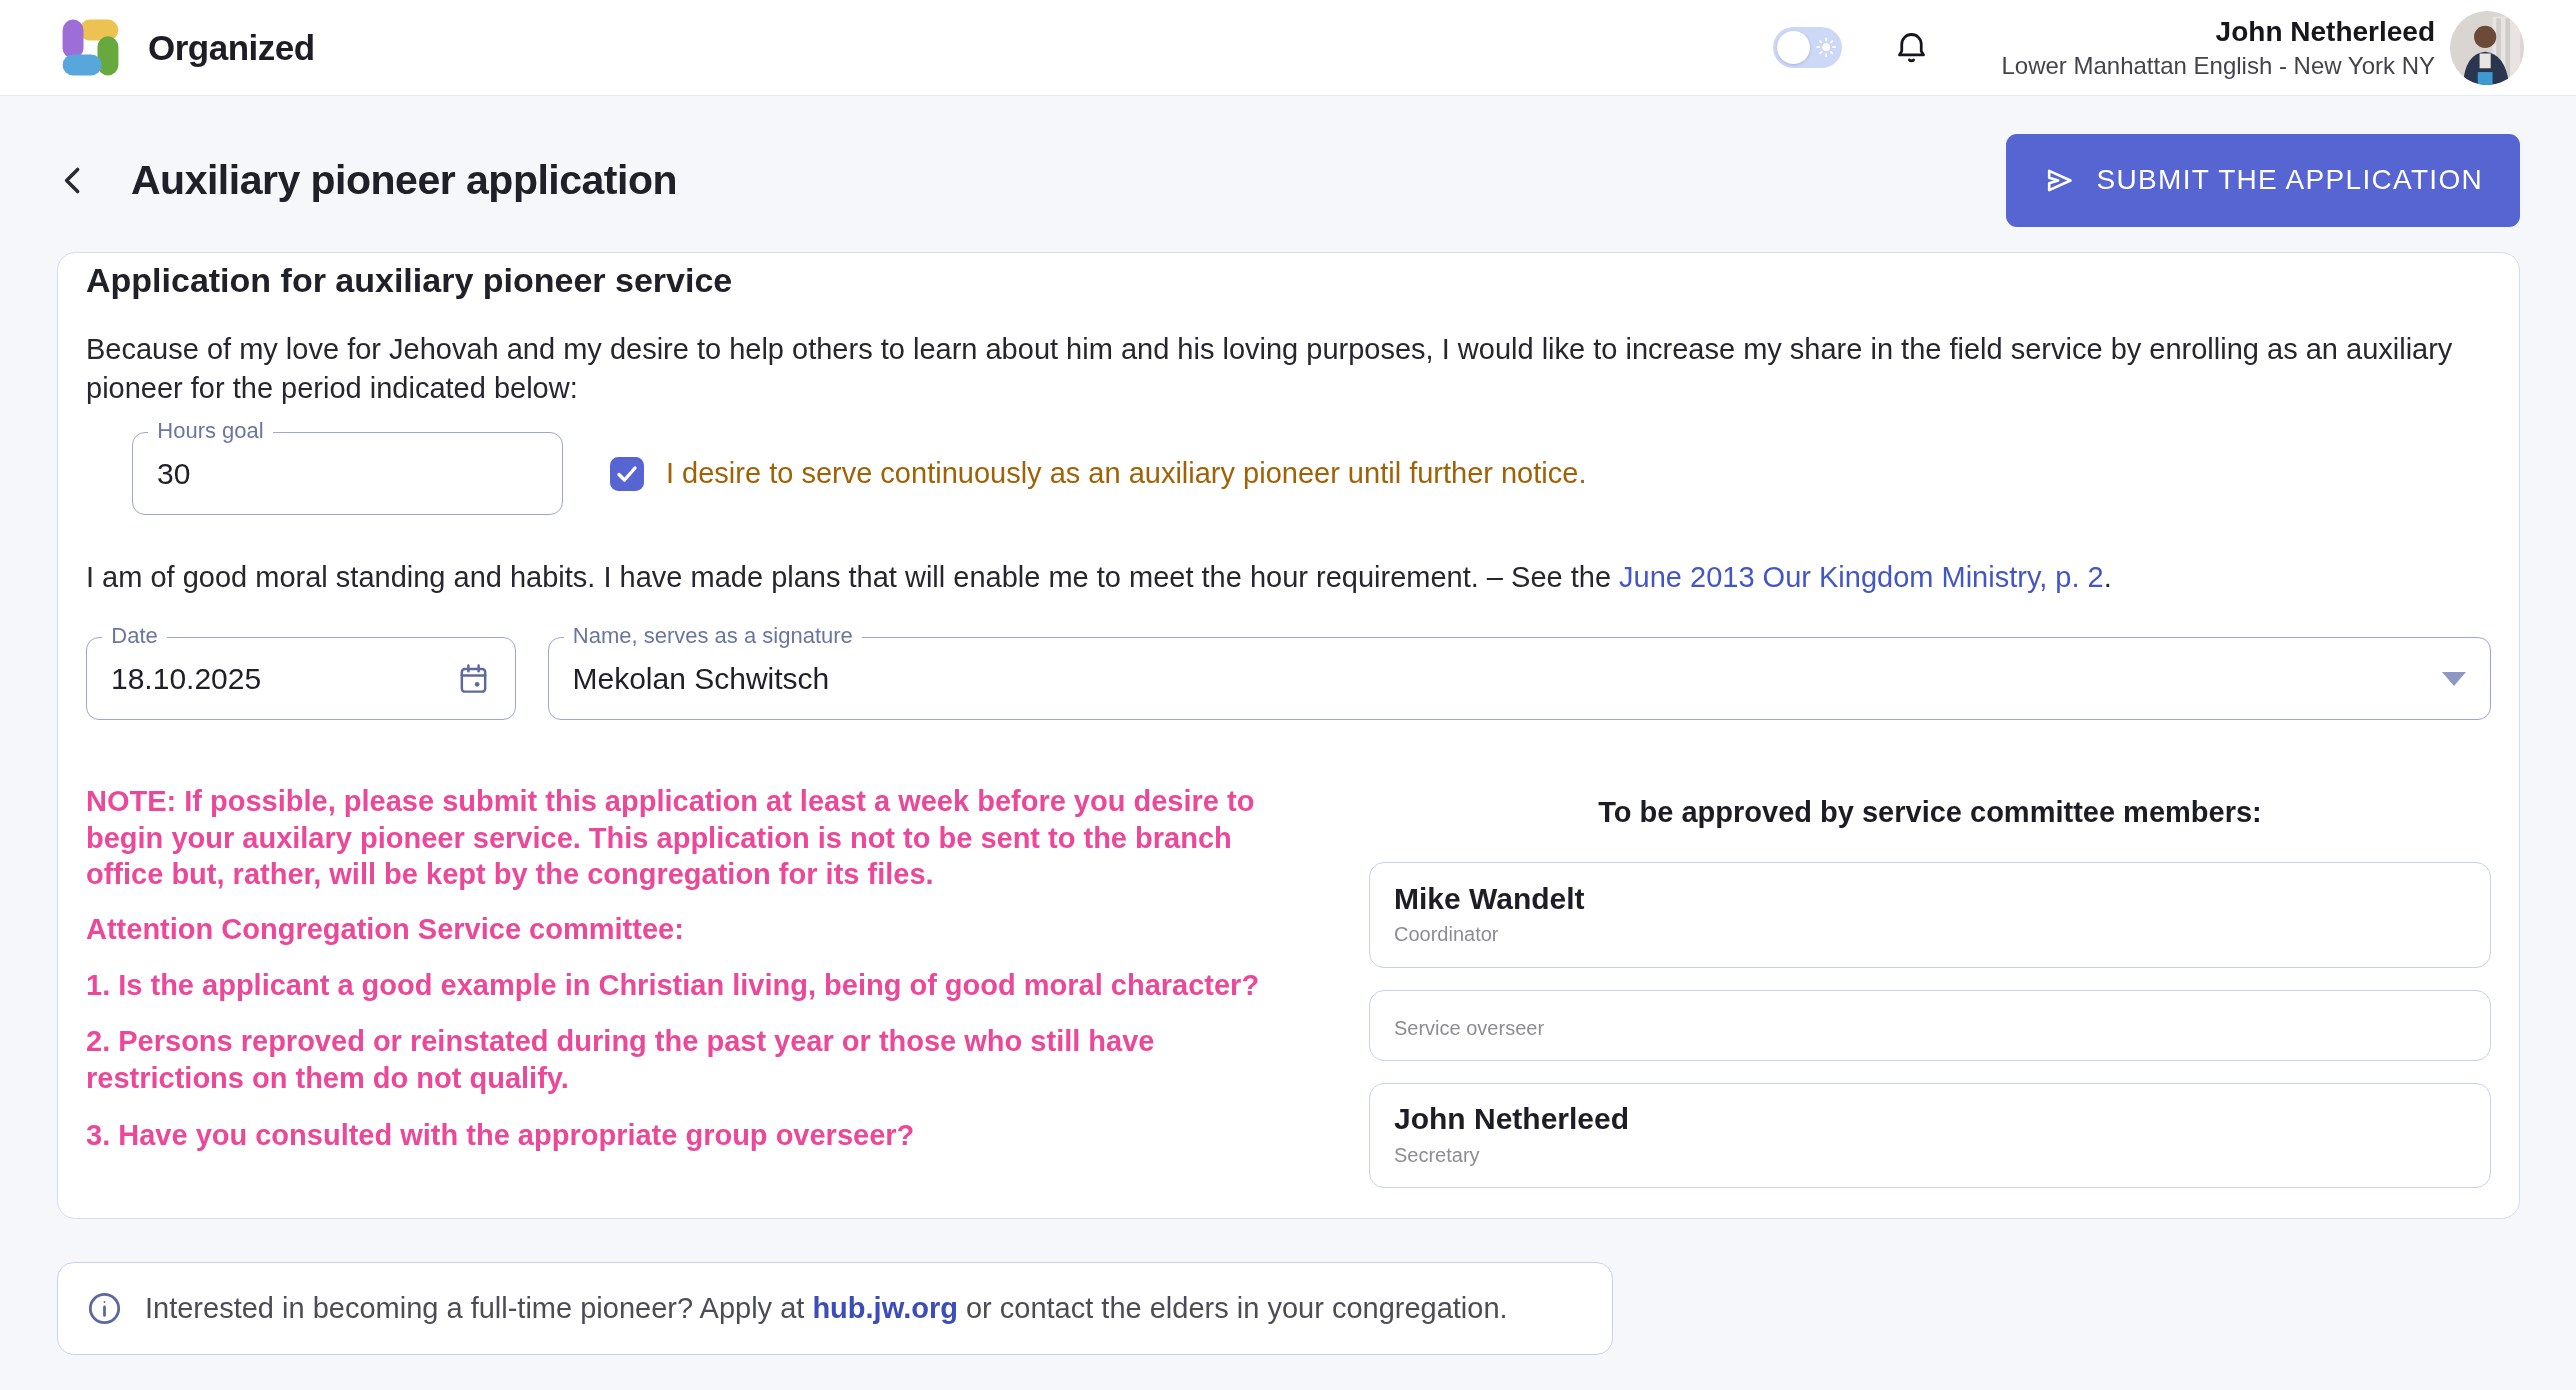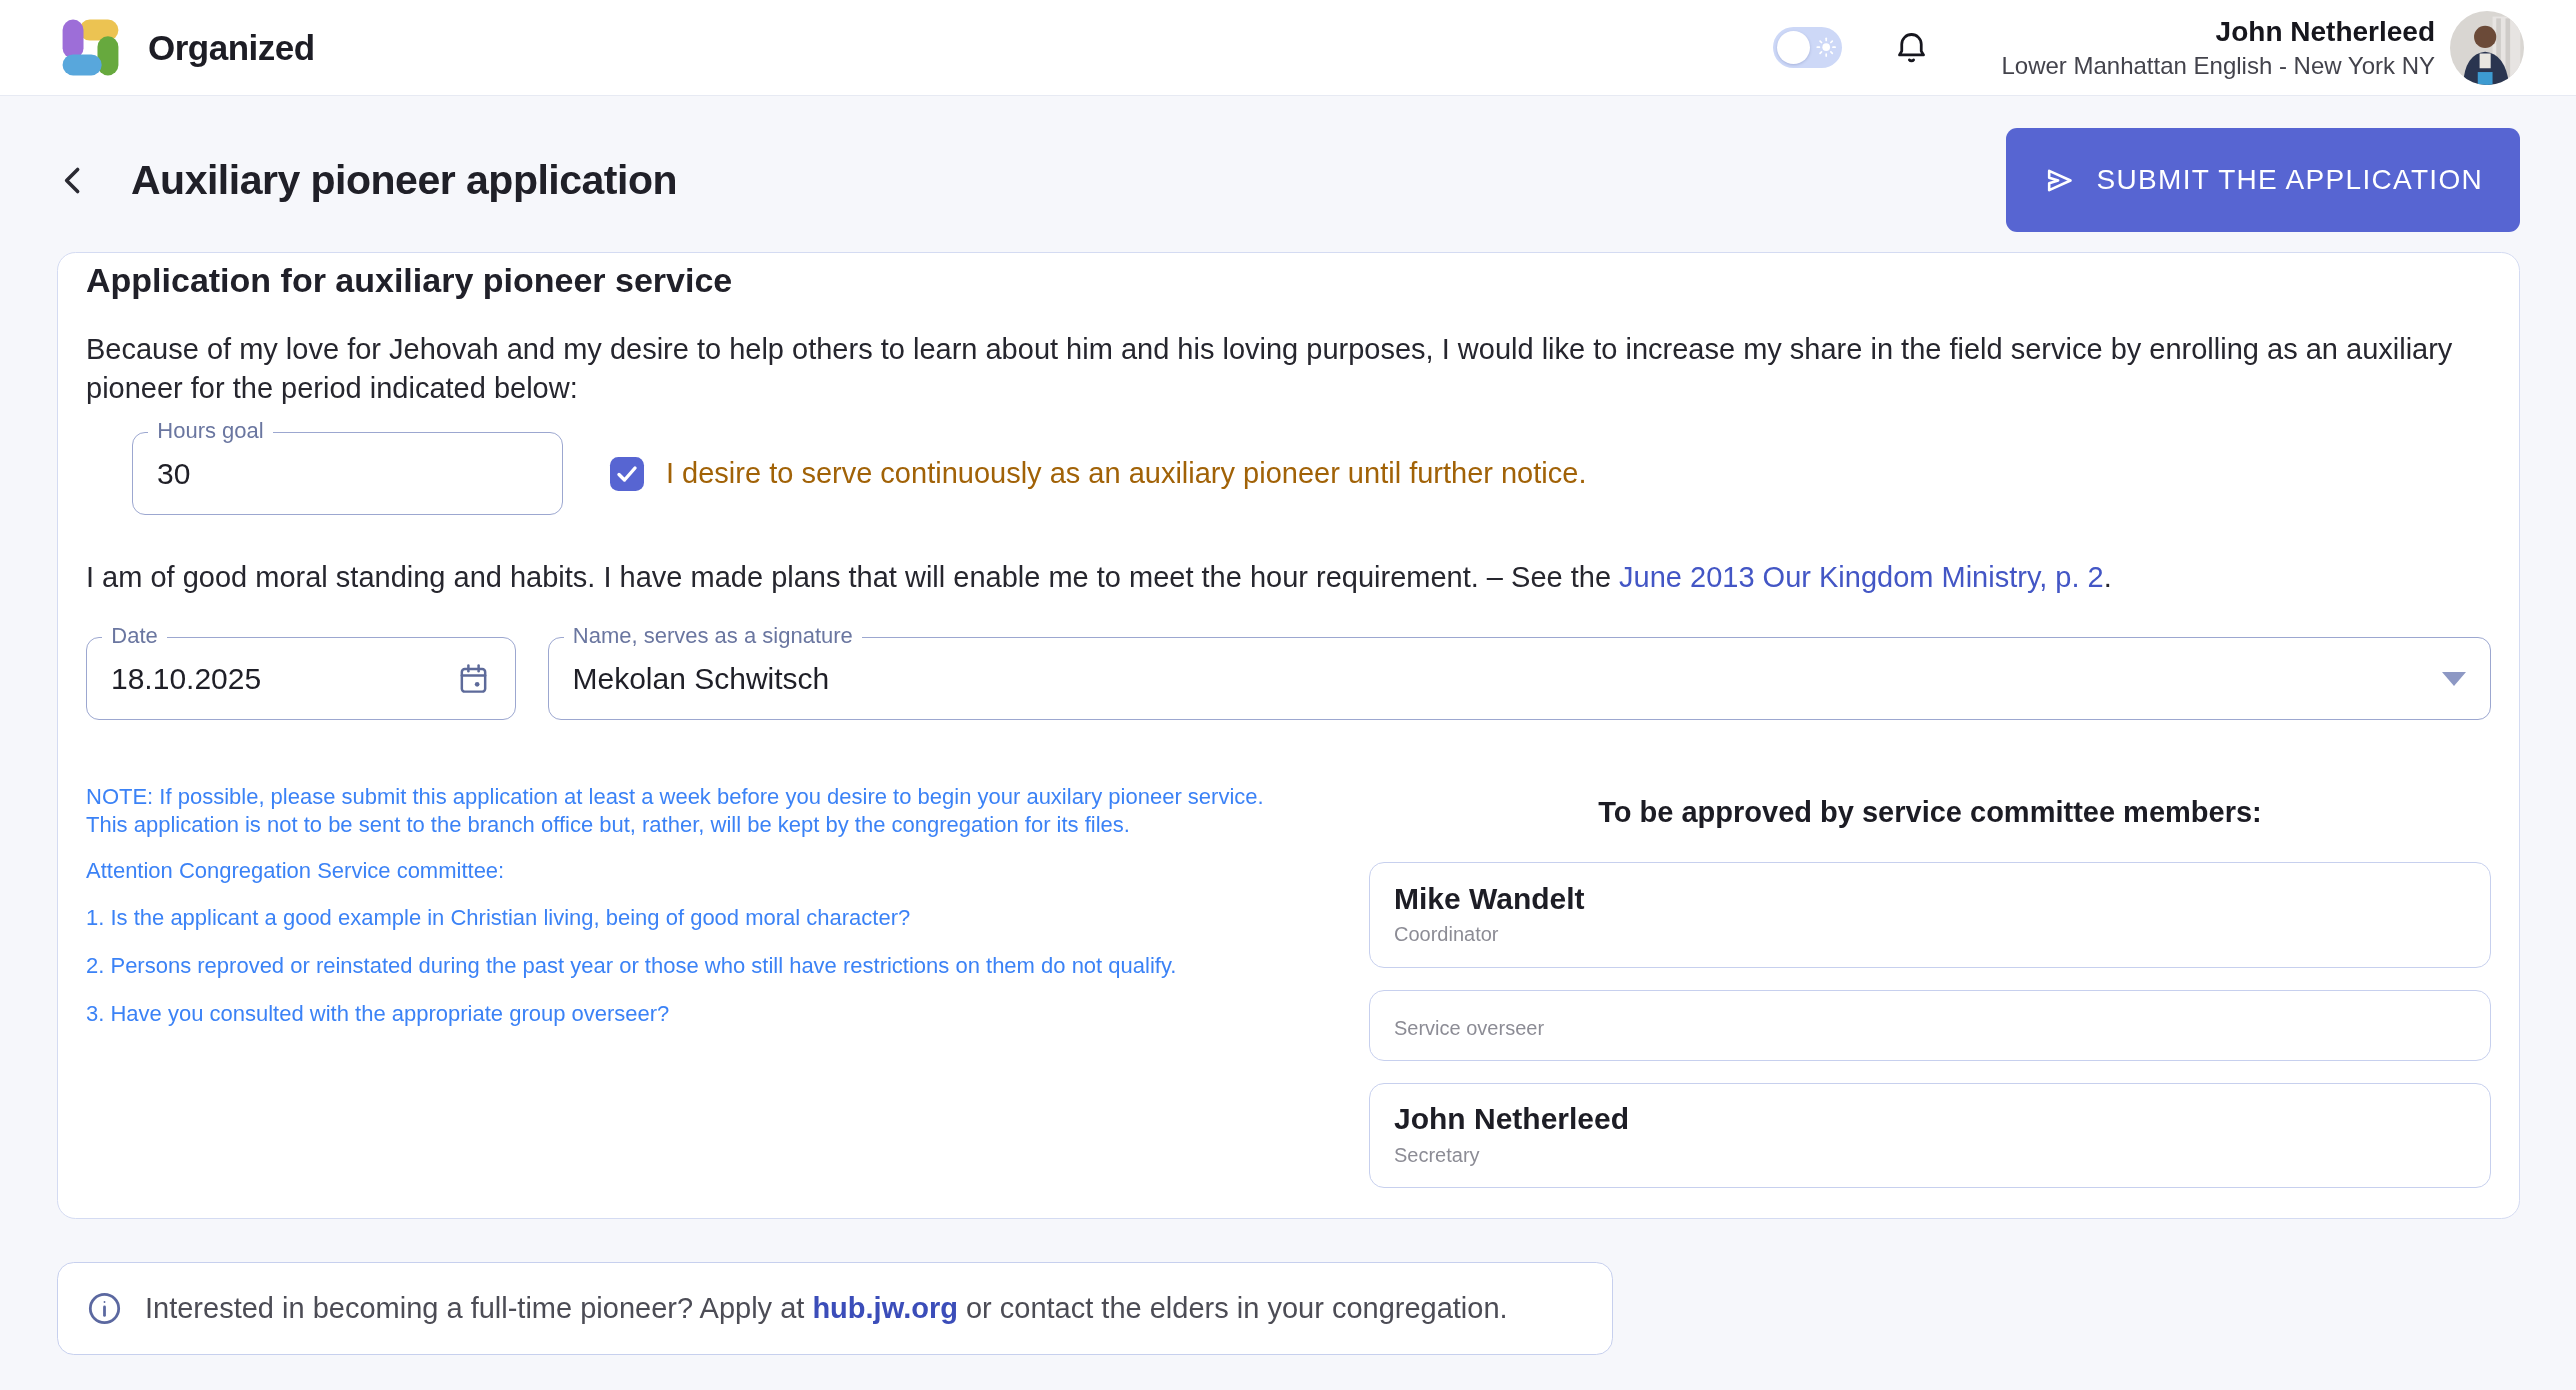--- a/index.html
+++ b/index.html
@@ -28,21 +28,21 @@
   .bell-btn { margin-left:50px; cursor:pointer; display:flex; }
   .user-block { margin-left:70px; text-align:right; }
   .user-name { font-size:28px; font-weight:700; color:#16161d; line-height:1.2; }
   .user-cong { font-size:24px; color:#43434c; margin-top:3.7px; }
   .avatar { width:74px; height:74px; border-radius:50%; overflow:hidden; margin-left:15px; flex:none; }
   
   .title-row { display:flex; align-items:center; margin:44px 56px 0 57px; height:80px; }
   .back-btn { display:flex; align-items:center; cursor:pointer; }
   .page-title { font-size:41px; font-weight:700; color:#202028; margin-left:41px; letter-spacing:-0.5px; }
   .submit-btn {
-    margin-left:auto; height:104px; background:#5765d2; border:none; border-radius:11px;
+    margin-left:auto; height:93px; background:#5765d2; border:none; border-radius:11px;
     color:#ffffff; font-family:inherit; font-size:28px; font-weight:500; letter-spacing:1.3px;
     display:flex; align-items:center; gap:20.4px; padding:0 37px; cursor:pointer;
   }
   
   .card {
     margin:31.5px 56px 0 57px; background:#ffffff; border:1.9px solid #d4dbf2;
     border-radius:18.5px; padding:8px 28px 30px;
   }
   .card-heading { font-size:34px; font-weight:600; color:#202029; }
   .intro { font-size:29px; line-height:1.36; margin-top:30px; max-width:2370px; color:#26262e; }
@@ -70,21 +70,21 @@
   .checkbox-label { font-size:29px; color:#a16207; cursor:pointer; }
   .moral-line { margin-top:46px; font-size:29px; color:#26262e; }
   .text-link { color:#4356c5; text-decoration:none; cursor:pointer; }
   .date-row { display:flex; align-items:center; margin-top:43px; }
   .f-date { width:430px; }
   .f-name { flex:1; margin-left:31.5px; cursor:pointer; }
   .cal-icon { margin-left:auto; display:flex; }
   
   .two-col { display:flex; margin-top:63px; }
   .left-col { width:1194px; }
-  .left-col p { font-size:22px; font-weight:400; color:#3b82f6; line-height:1.26; margin-bottom:18.5px; }
+  .left-col p { font-size:29px; font-weight:700; color:#ec4899; line-height:1.26; margin-bottom:18.5px; }
   .left-col p.q { margin-bottom:20.4px; }
   .left-col p:last-child { margin-bottom:0; }
   .right-col { flex:1; margin-left:89px; }
   .committee-heading { font-size:29px; font-weight:700; color:#1c1c24; text-align:center; margin-top:13px; }
   .member-list { margin-top:33px; }
   .member-card {
     border:1.9px solid #c7d0ee; border-radius:15px; background:#fff;
     padding:18.5px 24px 20.4px; margin-bottom:22px;
   }
   .member-card:last-child { margin-bottom:0; }

